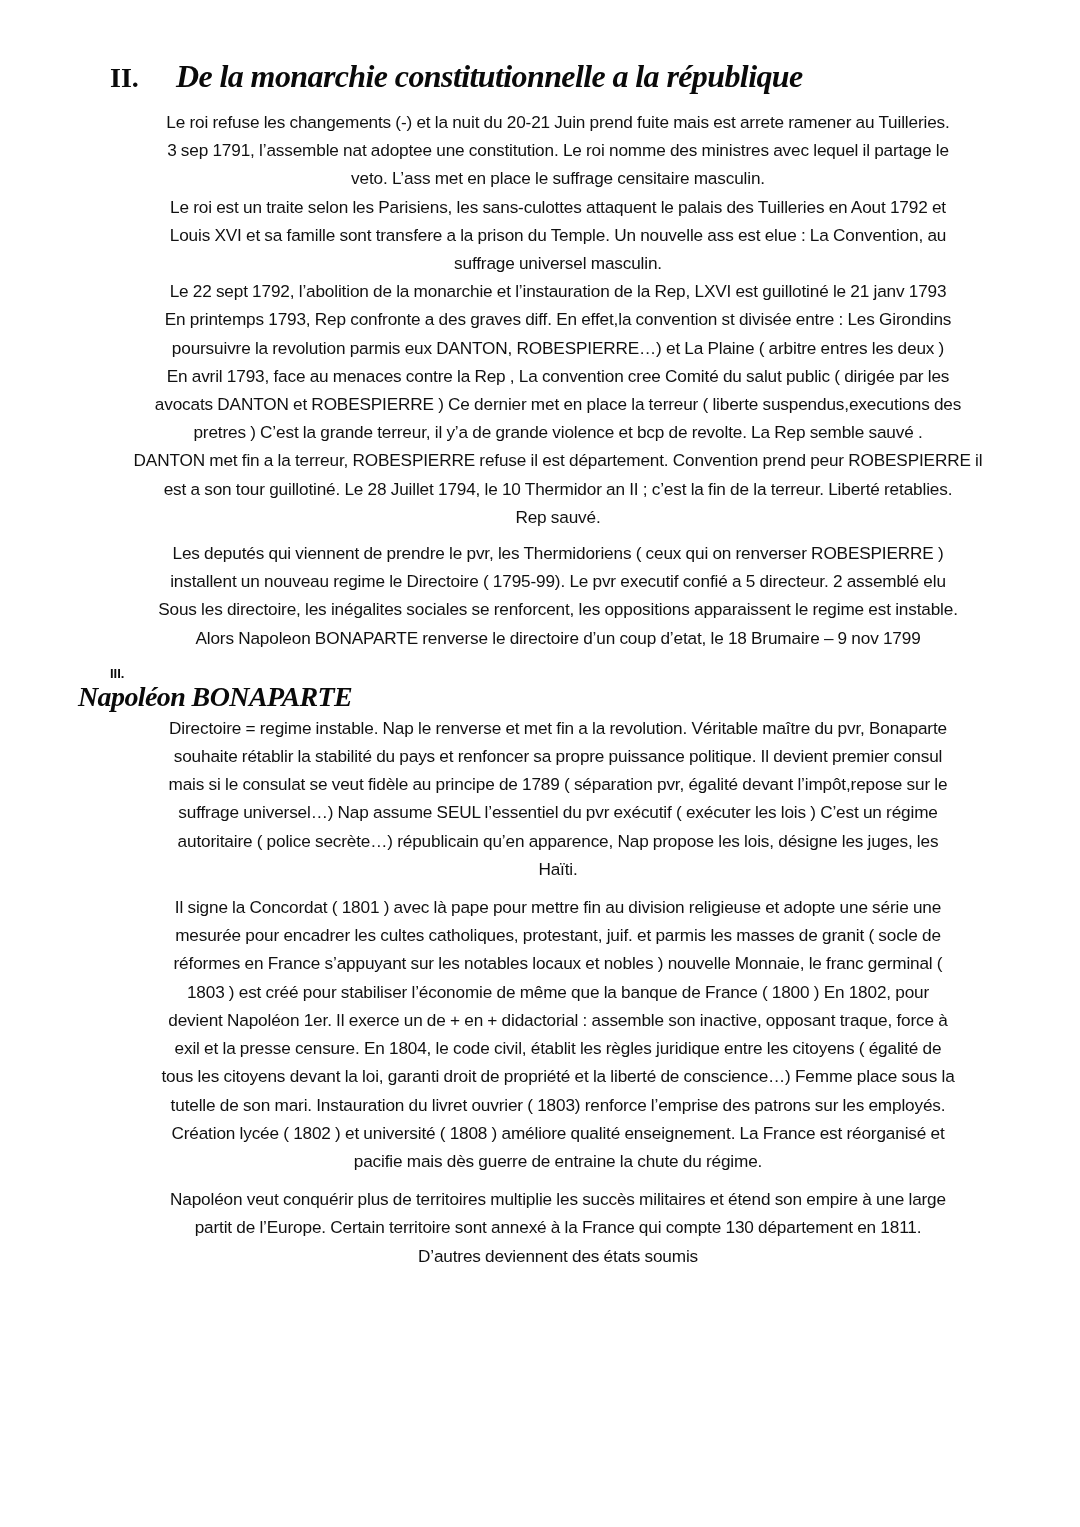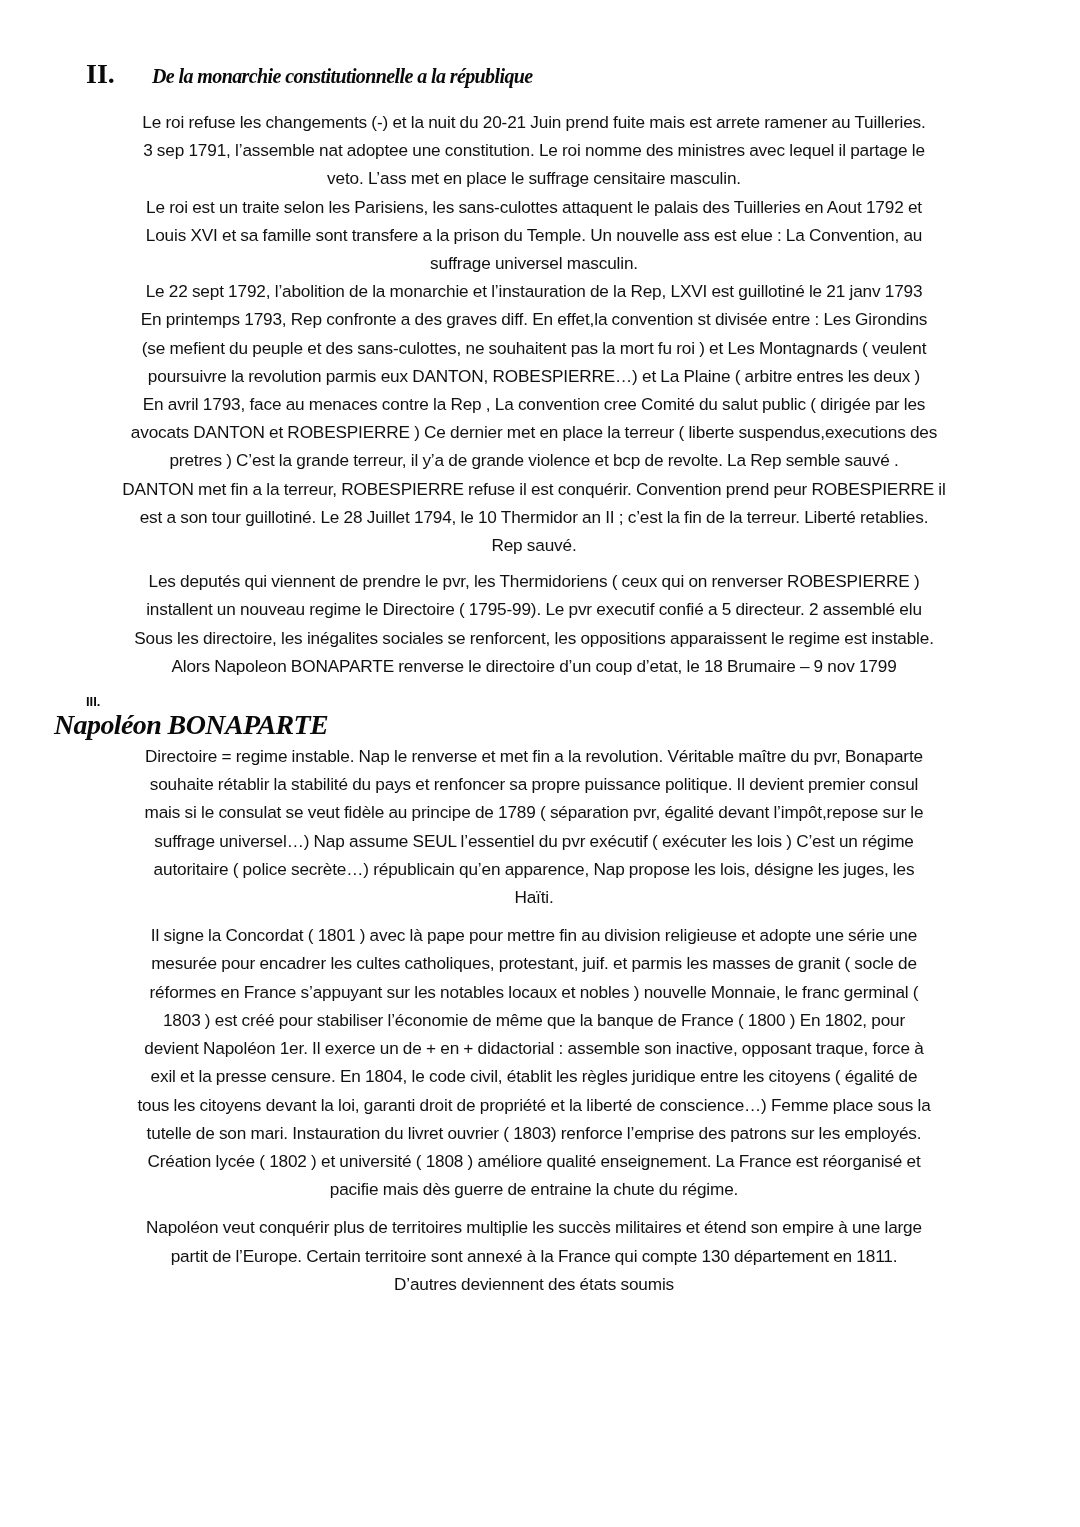--- a/index.html
+++ b/index.html
@@ -9,21 +9,21 @@
     }
     body {
       width: 1080px;
       height: 1527px;
       position: relative;
       overflow: hidden;
       color: #111111;
     }
     .page {
       position: absolute;
-      left: 54px;
+      left: 78px;
       top: 58px;
       width: 960px;
     }
     .heading {
       display: flex;
       align-items: baseline;
       font-family: "Liberation Serif", "DejaVu Serif", serif;
       color: #0a0a0a;
       margin: 0;
     }
@@ -39,21 +39,21 @@
       height: 50px;
     }
     .h2 .num {
       font-size: 28px;
       font-weight: bold;
       width: 98px;
       padding-left: 32px;
       box-sizing: border-box;
     }
     .h2 .title {
-      font-size: 20px;
+      font-size: 32px;
     }
     .h3 {
       height: 48px;
       margin-top: 6px;
       flex-direction: column;
     }
     .h3 .num {
       font-family: "Liberation Sans", "DejaVu Sans", sans-serif;
       font-size: 13px;
       width: 98px;
@@ -95,26 +95,25 @@
 
   <p class="para">
     <span class="line">Le roi refuse les changements (-) et la nuit du 20-21 Juin prend fuite mais est arrete ramener au Tuilleries.</span>
     <span class="line">3 sep 1791, l’assemble nat adoptee une constitution.  Le roi nomme des ministres avec lequel il partage le</span>
     <span class="line">veto. L’ass met en place le suffrage censitaire masculin.</span>
     <span class="line">Le roi est un traite selon les Parisiens, les sans-culottes attaquent le palais des Tuilleries en Aout 1792 et</span>
     <span class="line">Louis XVI et sa famille sont transfere a la prison du Temple.  Un nouvelle ass est elue : La Convention, au</span>
     <span class="line">suffrage universel masculin.</span>
     <span class="line">Le 22 sept 1792, l’abolition de la monarchie et l’instauration de la Rep, LXVI est guillotiné le 21 janv 1793</span>
     <span class="line">En printemps 1793, Rep confronte a des graves diff. En effet,la convention st divisée entre : Les Girondins</span>
-    <span class="line">(se mefient du peuple et des sans-culottes, ne souhaitent pas la mort fu roi ) et Les Montagnards ( veulent</span>
     <span class="line">poursuivre la revolution parmis eux DANTON, ROBESPIERRE…) et La Plaine ( arbitre entres les deux )</span>
     <span class="line">En avril 1793, face au menaces contre la Rep , La convention cree Comité du salut public ( dirigée par les</span>
     <span class="line">avocats DANTON et ROBESPIERRE ) Ce dernier met en place la terreur ( liberte suspendus,executions des</span>
     <span class="line">pretres ) C’est la grande terreur, il y’a de grande violence et bcp de revolte. La Rep semble  sauvé .</span>
-    <span class="line">DANTON met fin a la terreur, ROBESPIERRE refuse il est conquérir. Convention prend peur ROBESPIERRE  il</span>
+    <span class="line">DANTON met fin a la terreur, ROBESPIERRE refuse il est département. Convention prend peur ROBESPIERRE  il</span>
     <span class="line">est a son tour guillotiné. Le 28 Juillet 1794, le 10 Thermidor an II ; c’est la fin de la terreur. Liberté retablies.</span>
     <span class="line">Rep sauvé.</span>
   </p>
   <div class="gap"></div>
 
   <p class="para">
     <span class="line">Les deputés qui viennent de prendre le pvr, les Thermidoriens ( ceux qui on renverser ROBESPIERRE )</span>
     <span class="line">installent un nouveau regime le Directoire ( 1795-99). Le pvr executif confié a 5 directeur. 2 assemblé elu</span>
     <span class="line">Sous les directoire, les inégalites sociales se renforcent, les oppositions apparaissent le regime est instable.</span>
     <span class="line">Alors Napoleon BONAPARTE renverse le directoire d’un coup d’etat, le 18 Brumaire – 9 nov 1799</span>

